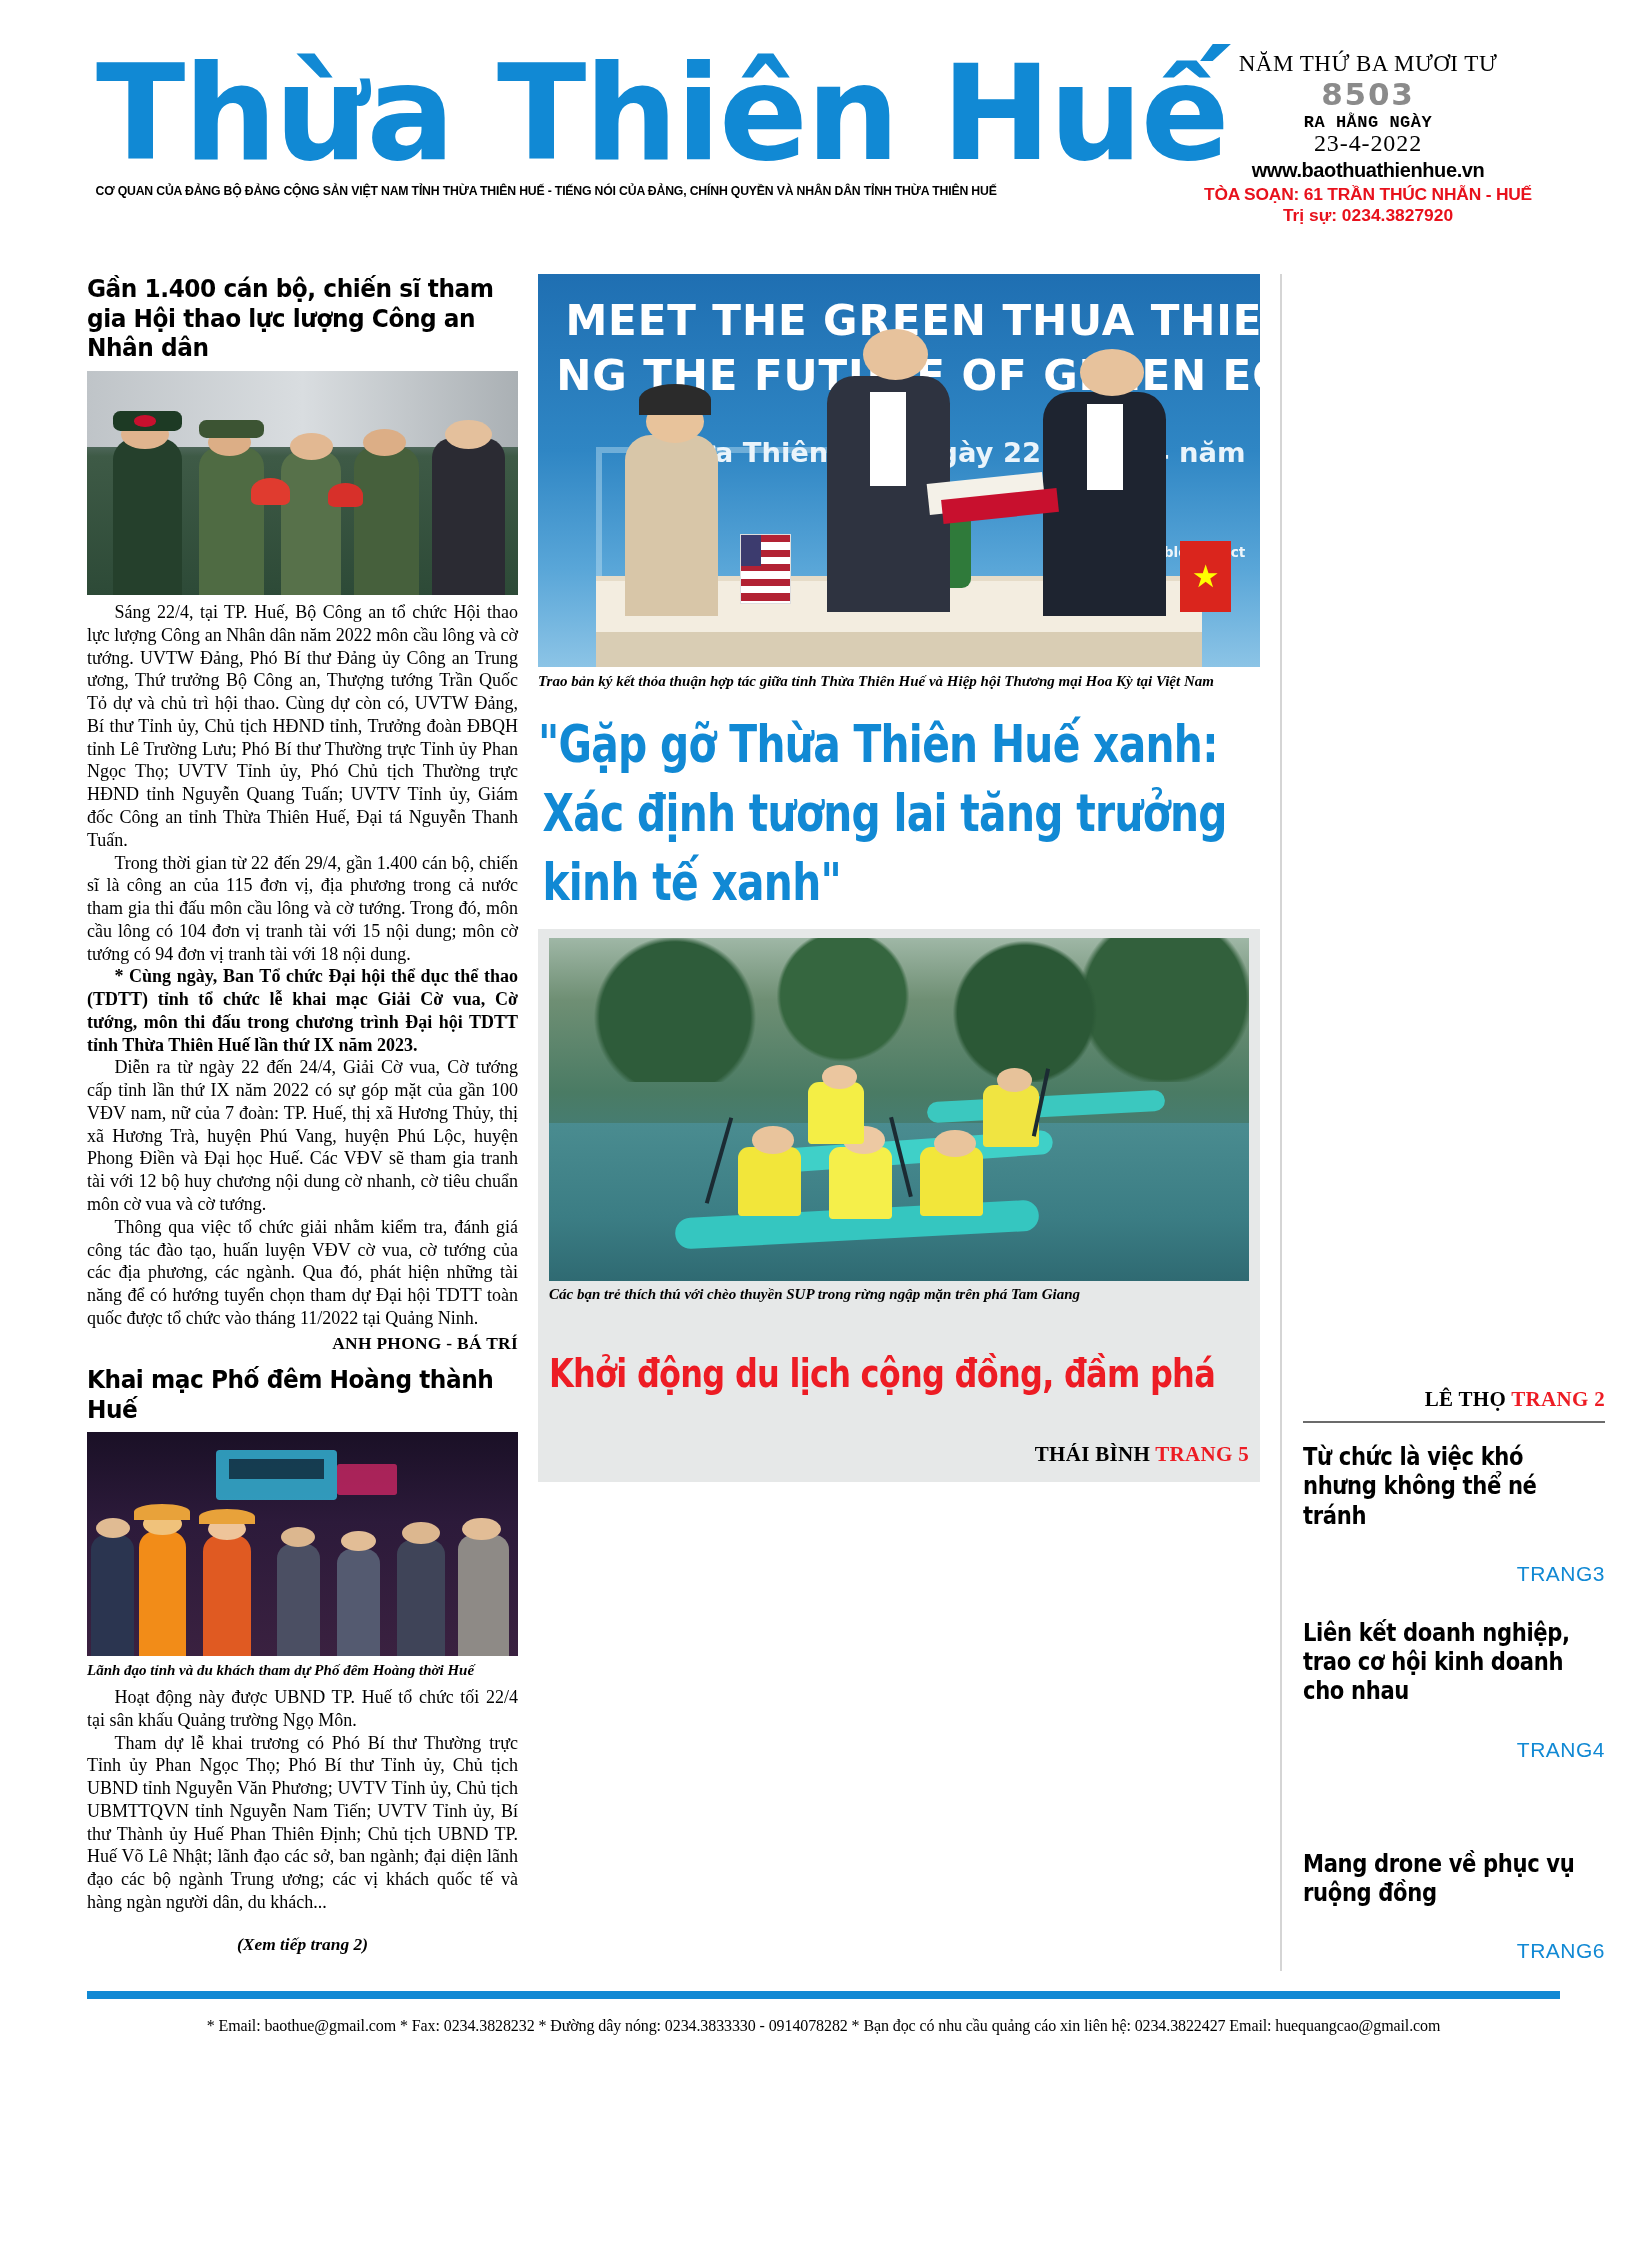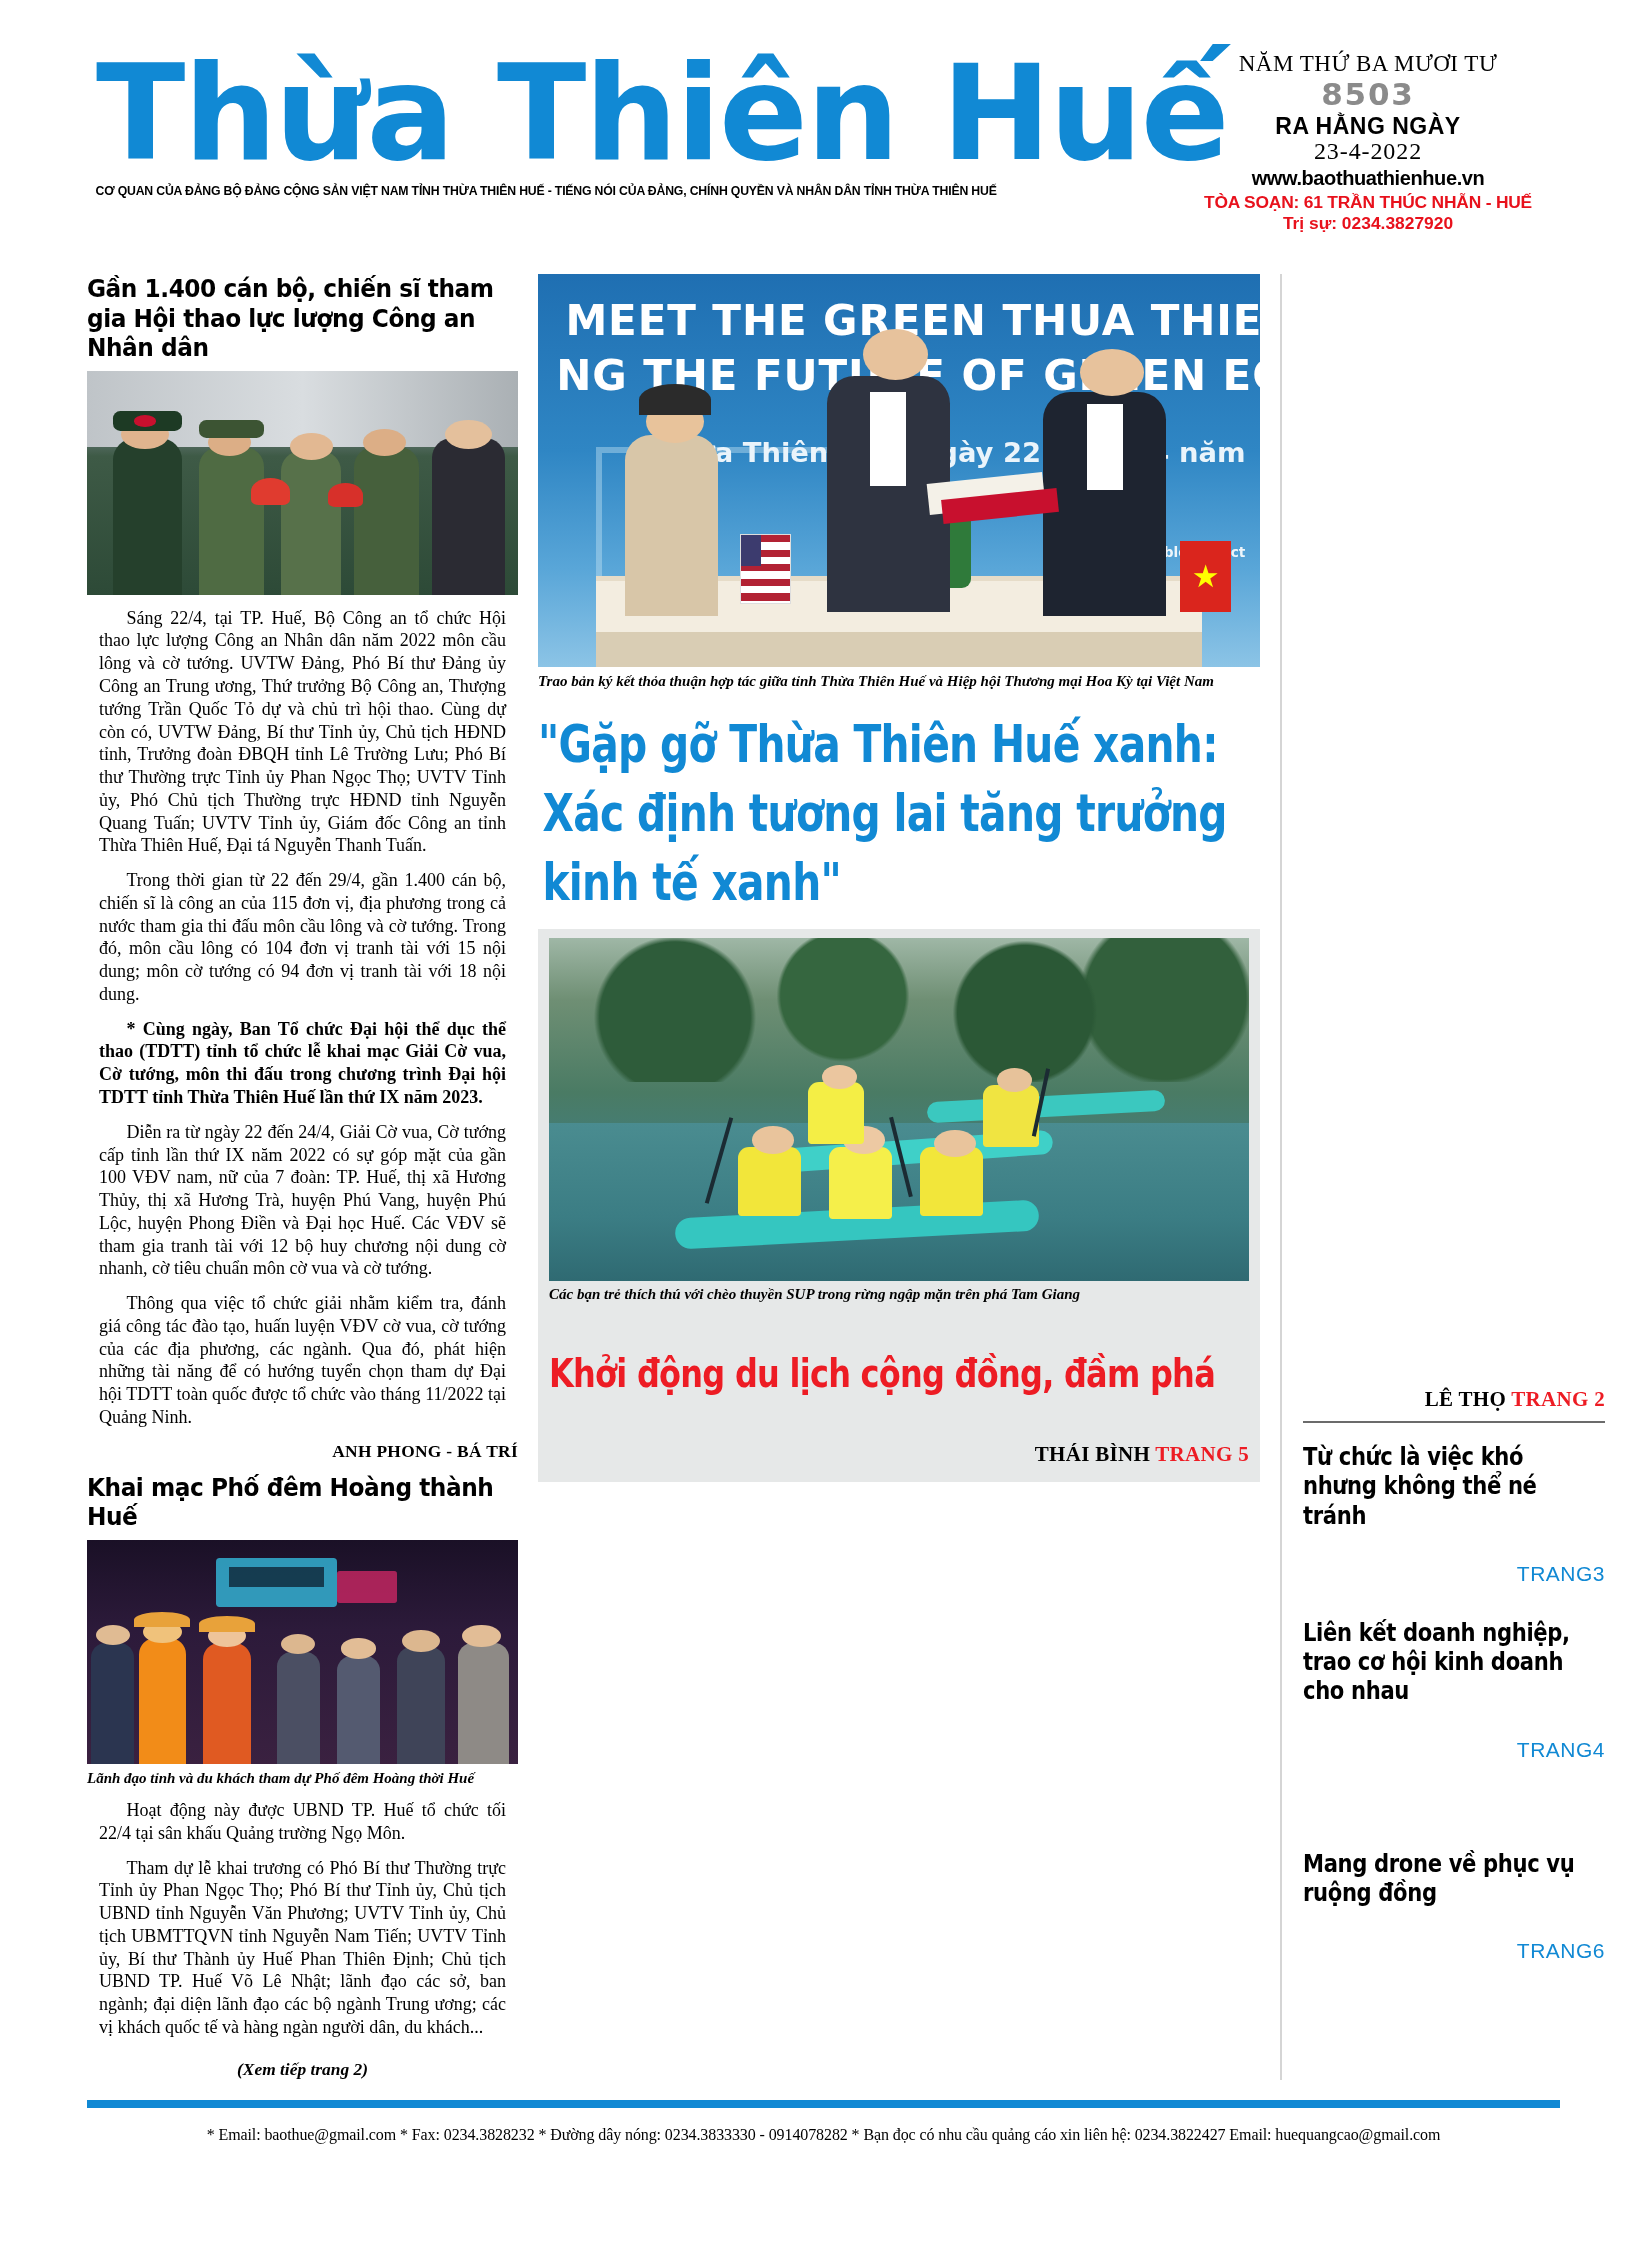--- a/index.html
+++ b/index.html
@@ -38,21 +38,21 @@
   }
   .mast-right {
     position:absolute; right:0px; top:51px;
     width:384px; text-align:center;
   }
   .mr-year { font-family:"Liberation Serif", serif; font-size:23px; letter-spacing:0.5px; }
   .mr-issue {
     font-family:"DejaVu Sans", sans-serif; font-weight:bold; font-size:31px;
     color:#8b8b8b; letter-spacing:1.8px; line-height:1.15;
   }
-  .mr-daily { font-family:Liberation Sans, sans-serif; font-weight:bold; font-size:23px; letter-spacing:0.5px; }
+  .mr-daily { font-family:Liberation Mono, monospace; font-weight:bold; font-size:17px; letter-spacing:0.5px; }
   .mr-weekday {
     font-family:"DejaVu Sans", sans-serif; font-weight:bold; font-size:40px;
     color:#e8111c; letter-spacing:0.9px; line-height:1.15; margin-top:1.8px;
   }
   .mr-date { font-family:"Liberation Serif", serif; font-size:24px; letter-spacing:0.9px; margin-top:-1.8px;}
   .mr-web { font-family:"Liberation Sans", sans-serif; font-weight:bold; font-size:20px; letter-spacing:-0.4px; margin-top:1.8px;}
   .mr-office {
     font-family:"Liberation Sans", sans-serif; font-weight:bold; font-size:17.4px;
     color:#e8111c; margin-top:2.7px; letter-spacing:-0.2px;
   }
@@ -76,21 +76,21 @@
   .photo2 { height:224px; margin-top:8.2px; }
   .cap {
     font-family:"Liberation Serif", serif; font-style:italic; font-weight:bold;
     font-size:15px; line-height:1.24; margin-top:4.6px;
   }
   .cap .src { font-style:normal; }
   .body-txt {
     font-family:"Liberation Serif", serif; font-size:18px; line-height:1.265;
     text-align:justify; margin-top:6.4px;
   }
-  .body-txt p { margin:12px; text-indent:27.4px; }
+  .body-txt p { margin:0; text-indent:27.4px; }
   .byline {
     font-family:"Liberation Serif", serif; font-weight:bold; font-size:17.4px;
     text-align:right; letter-spacing:0.3px; margin-top:3.7px;
   }
   .seealso {
     font-family:"Liberation Serif", serif; font-style:italic; font-weight:bold;
     font-size:17.4px; text-align:center; margin-top:20px;
   }
 
   

